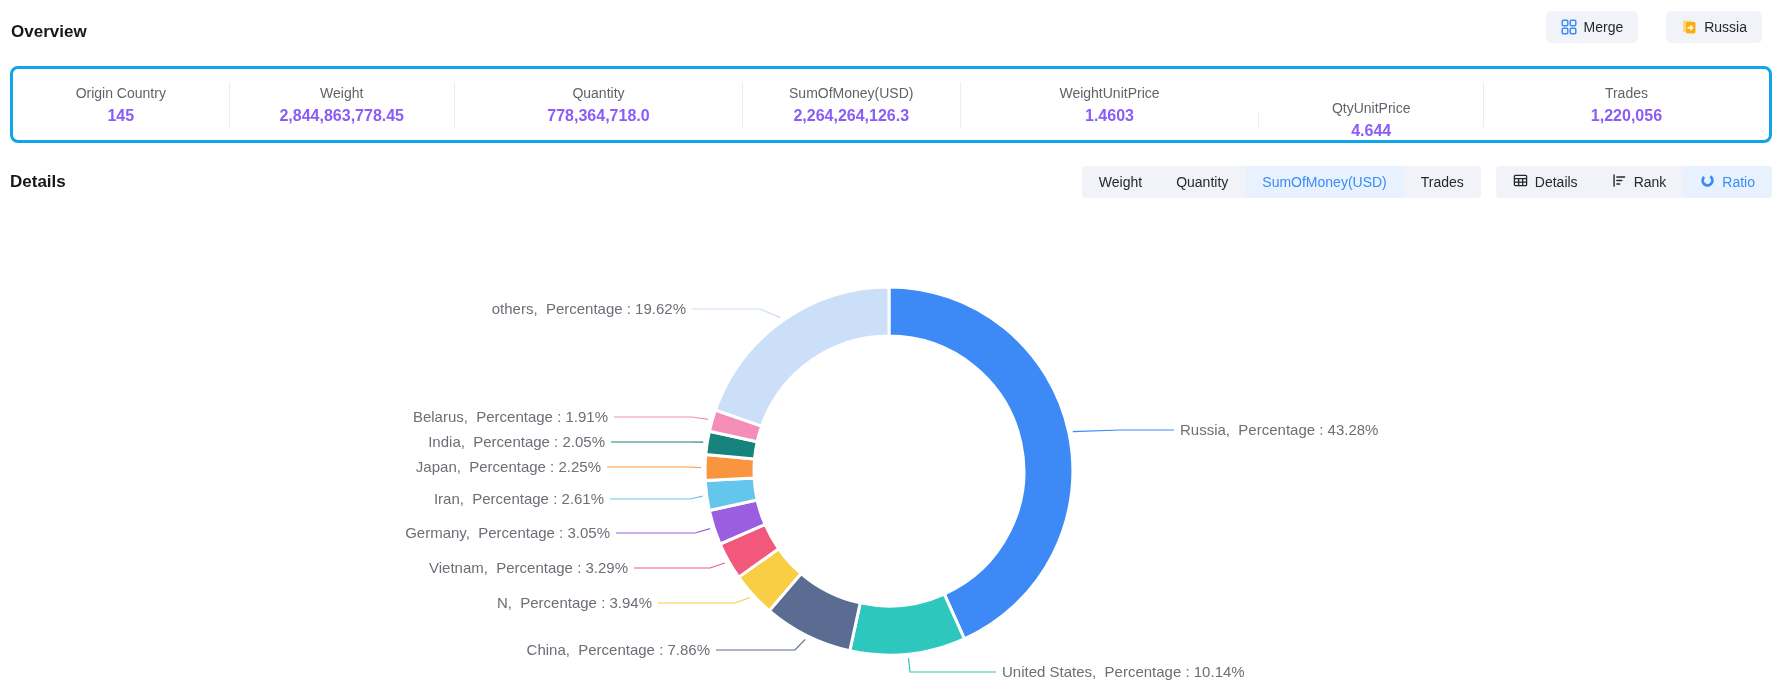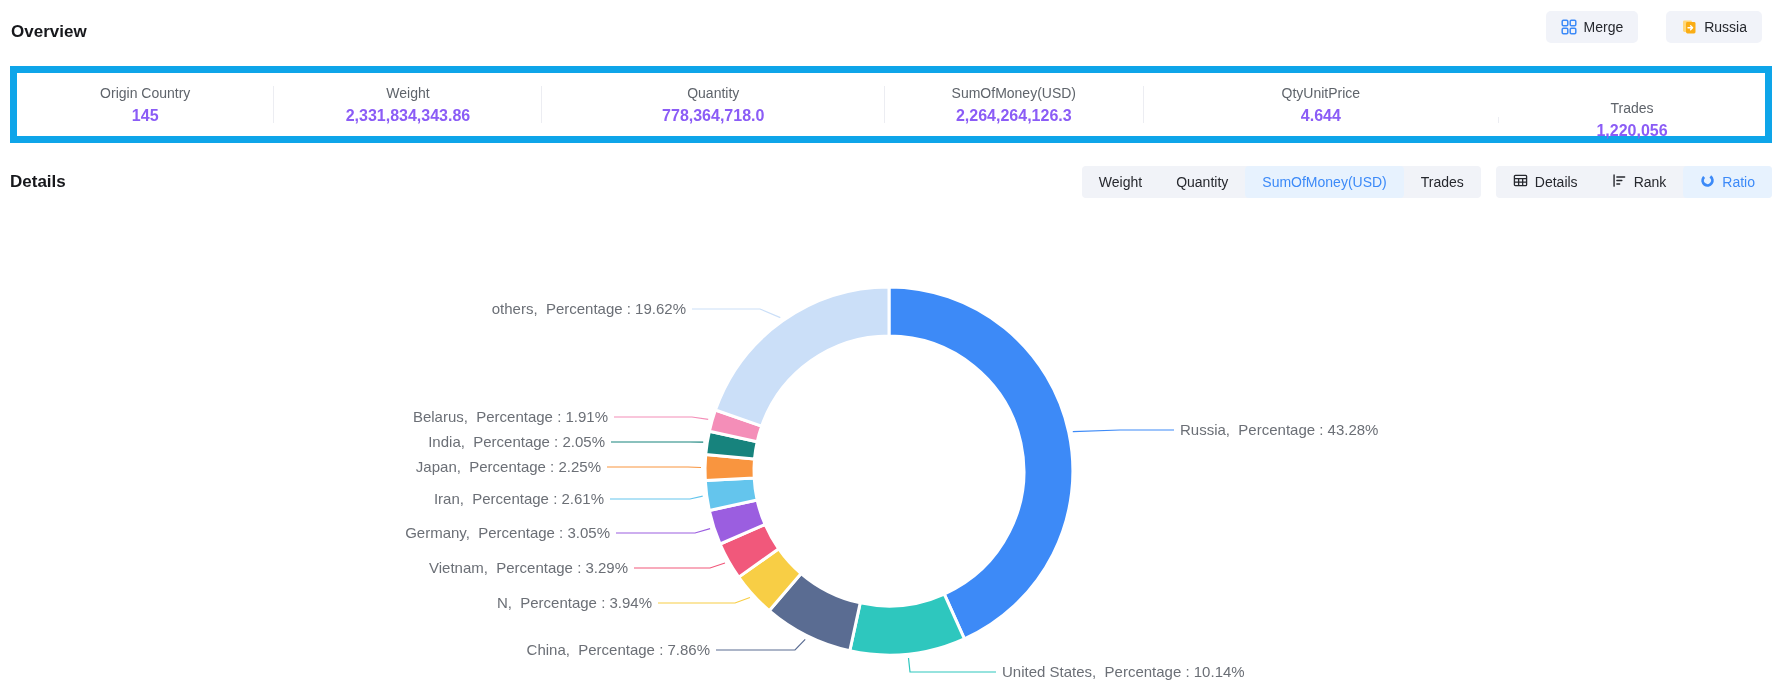--- a/index.html
+++ b/index.html
@@ -10,21 +10,21 @@
   .page-head { position:absolute; top:0; left:0; right:0; height:58px; }
   .page-title { position:absolute; left:11px; top:22px; font-size:17px; font-weight:700; color:#17181c; }
   .head-actions { position:absolute; right:20px; top:11px; display:flex; gap:28px; }
   .hbtn { display:flex; align-items:center; gap:7px; height:32px; padding:0 15px;
           background:#f1f3f9; border:none; border-radius:5px; font-size:14px; color:#26282e;
           font-family:inherit; cursor:pointer; }
   .hbtn svg { display:block; }
 
   
   .stats-card { position:absolute; left:10px; right:10px; top:66px; height:77px;
-                border:7px solid #0ea5e9; border-radius:0; display:flex; align-items:stretch;
+                border:3px solid #0ea5e9; border-radius:8px; display:flex; align-items:stretch;
                 background:#fff; }
   .stat { display:flex; flex-direction:column; align-items:center; justify-content:center;
           gap:6px; margin:13px 0; }
   .stat:not(:first-child){ border-left:1px solid #ecedf2; }
   .stat:nth-child(1){flex:217 0 0;} .stat:nth-child(2){flex:226 0 0;} .stat:nth-child(3){flex:289 0 0;}
   .stat:nth-child(4){flex:218 0 0;} .stat:nth-child(5){flex:300 0 0;} .stat:nth-child(6){flex:225 0 0;margin-top:44px;}
   .stat:nth-child(7){flex:287 0 0;}
   .stat-label { font-size:14px; color:#5f646b; }
   .stat-value { font-size:16px; font-weight:700; color:#8b5cf6; }
 
@@ -77,29 +77,33 @@
     </div>
   </div>
 
   <div class="stats-card">
     <div class="stat">
       <div class="stat-label">Origin Country</div>
       <div class="stat-value">145</div>
     </div>
     <div class="stat">
       <div class="stat-label">Weight</div>
-      <div class="stat-value">2,331,834,343.86</div>
+      <div class="stat-value">2,844,863,778.45</div>
     </div>
     <div class="stat">
       <div class="stat-label">Quantity</div>
       <div class="stat-value">778,364,718.0</div>
     </div>
     <div class="stat">
       <div class="stat-label">SumOfMoney(USD)</div>
       <div class="stat-value">2,264,264,126.3</div>
+    </div>
+    <div class="stat">
+      <div class="stat-label">WeightUnitPrice</div>
+      <div class="stat-value">1.4603</div>
     </div>
     <div class="stat">
       <div class="stat-label">QtyUnitPrice</div>
       <div class="stat-value">4.644</div>
     </div>
     <div class="stat">
       <div class="stat-label">Trades</div>
       <div class="stat-value">1,220,056</div>
     </div>
   </div>

